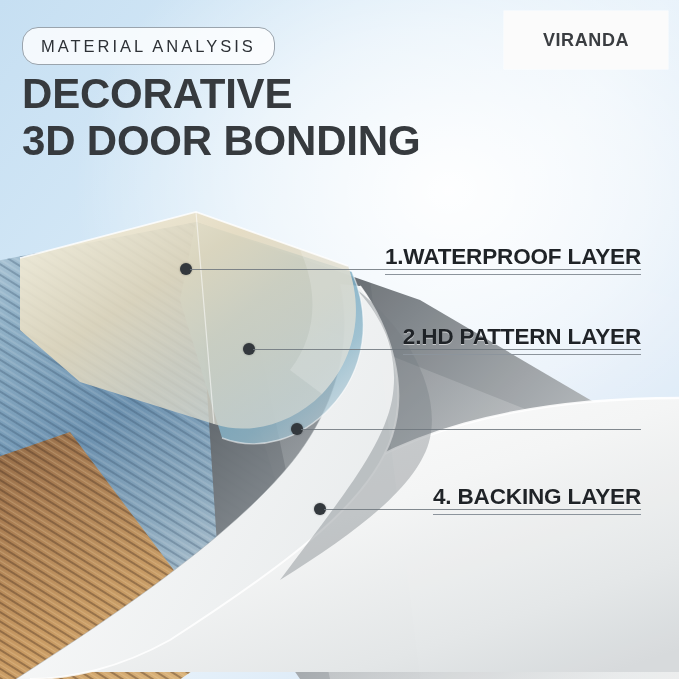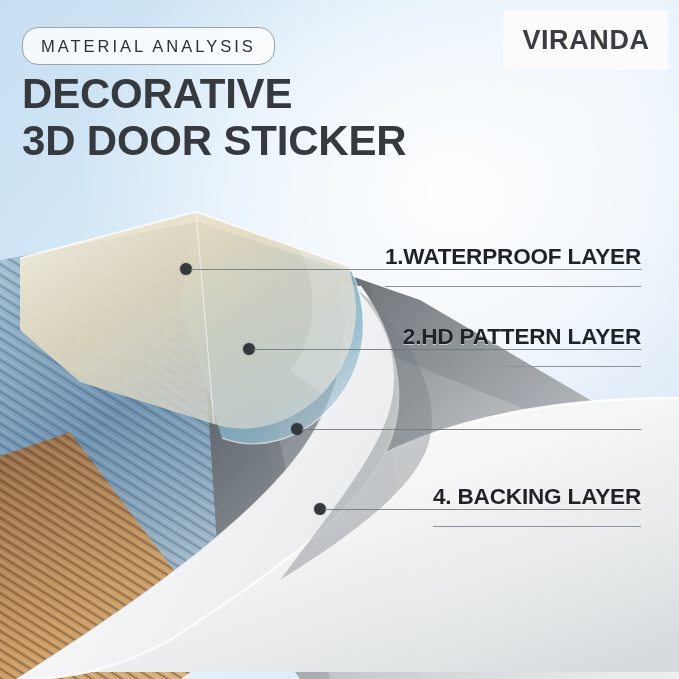--- a/index.html
+++ b/index.html
@@ -66,21 +66,21 @@
     top: 11px;
     width: 164px;
     height: 58px;
     background: #fbfbfb;
     display: flex;
     align-items: center;
     justify-content: center;
     box-shadow: 0 0 0 0.5px rgba(255,255,255,0.9);
   }
   .brand-plate span {
-    font-size: 27px;
+    font-size: 18px;
     font-weight: 700;
     color: #3a3d41;
     letter-spacing: 0.6px;
   }
 
   
   #art {
     position: absolute;
     left: 0;
     top: 0;
@@ -103,21 +103,21 @@
     width: 330px;
     text-align: right;
   }
   .callout .txt {
     display: inline-block;
     font-size: 22.5px;
     font-weight: 700;
     color: #1f2327;
     letter-spacing: -0.15px;
     white-space: nowrap;
-    padding-bottom: 16px;
+    padding-bottom: 4px;
     border-bottom: 1.2px solid #8c949c;
     text-shadow: 0 1px 0 rgba(255,255,255,0.55);
   }
   .c1 { top: 244px; }
   .c2 { top: 324px; }
   .c3 { top: 404px; }
   .c4 { top: 484px; }
 
   .leader {
     position: absolute;
@@ -289,21 +289,21 @@
 
     <path d="M 360,200 L 679,300 L 679,679 L 420,679 Z" fill="#ffffff" opacity="0.05"></path>
   </svg>
 
   <div class="eyebrow-pill">
     <span>MATERIAL ANALYSIS</span>
   </div>
 
   <div class="headline">
     <span class="line">DECORATIVE</span>
-    <span class="line">3D DOOR STICKER</span>
+    <span class="line">3D DOOR BONDING</span>
   </div>
 
   <div class="brand-plate">
     <span>VIRANDA</span>
   </div>
 
   <div class="callouts">
 
     <div class="callout c1">
       <span class="txt">1.WATERPROOF LAYER</span>

